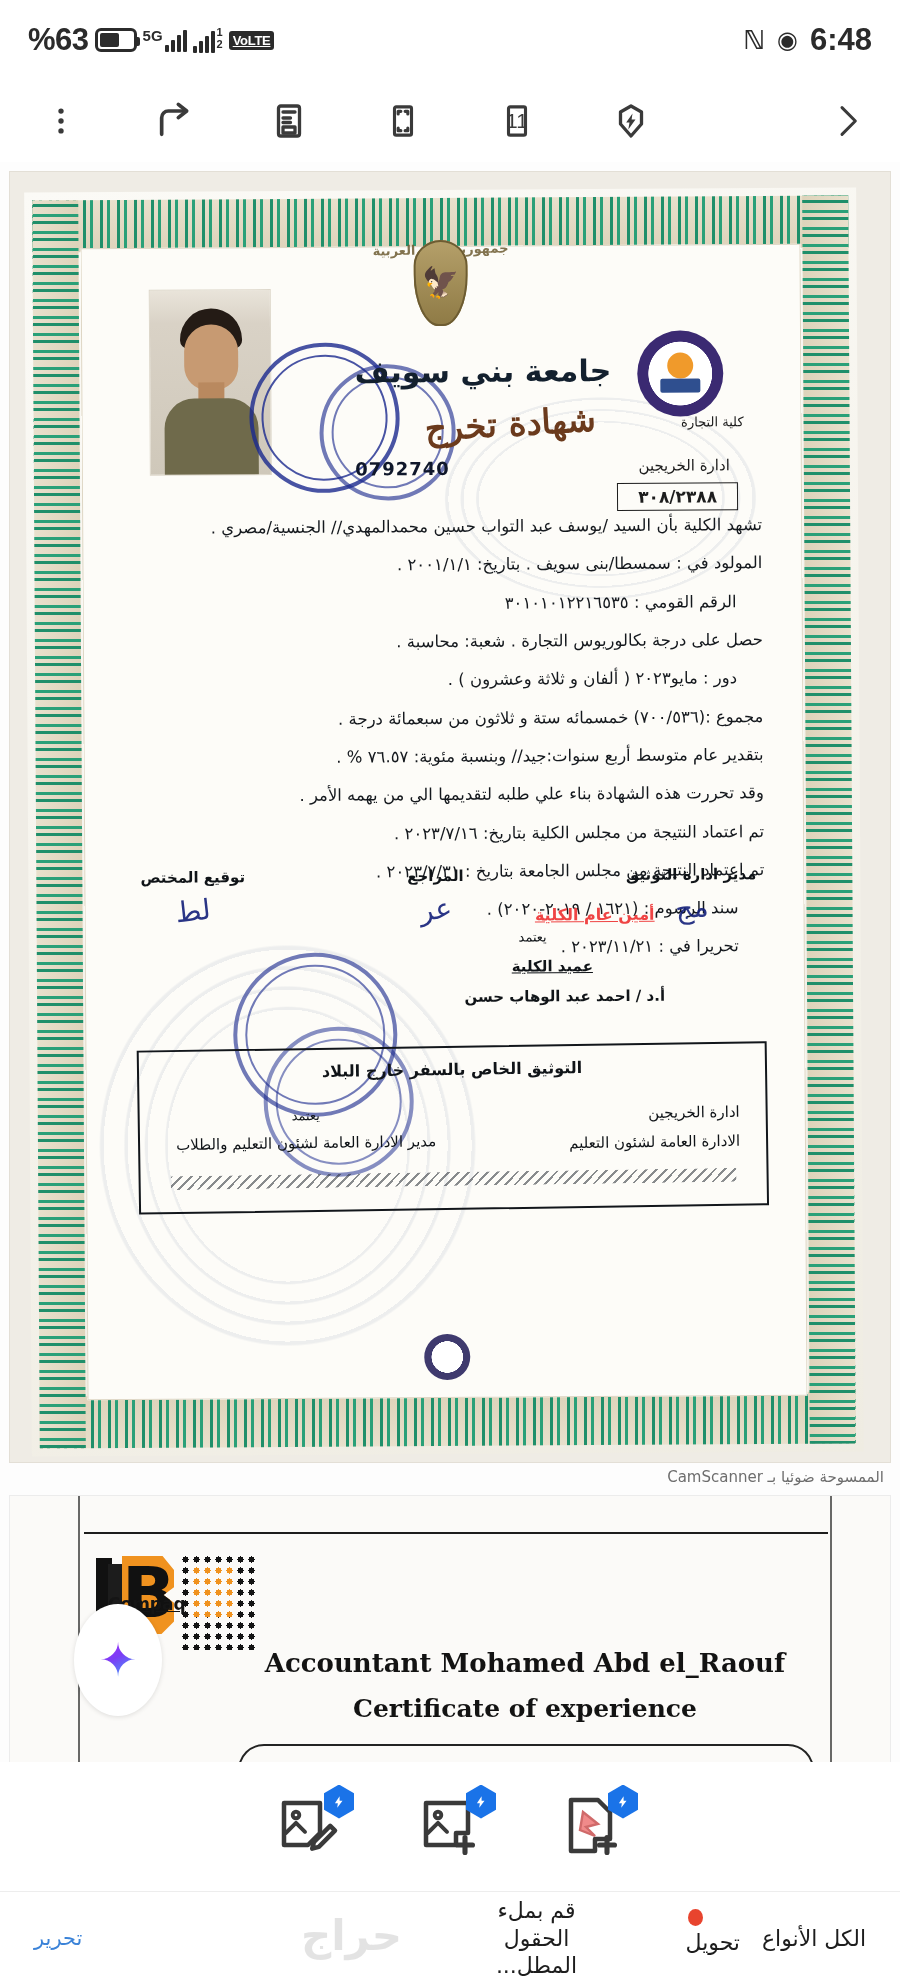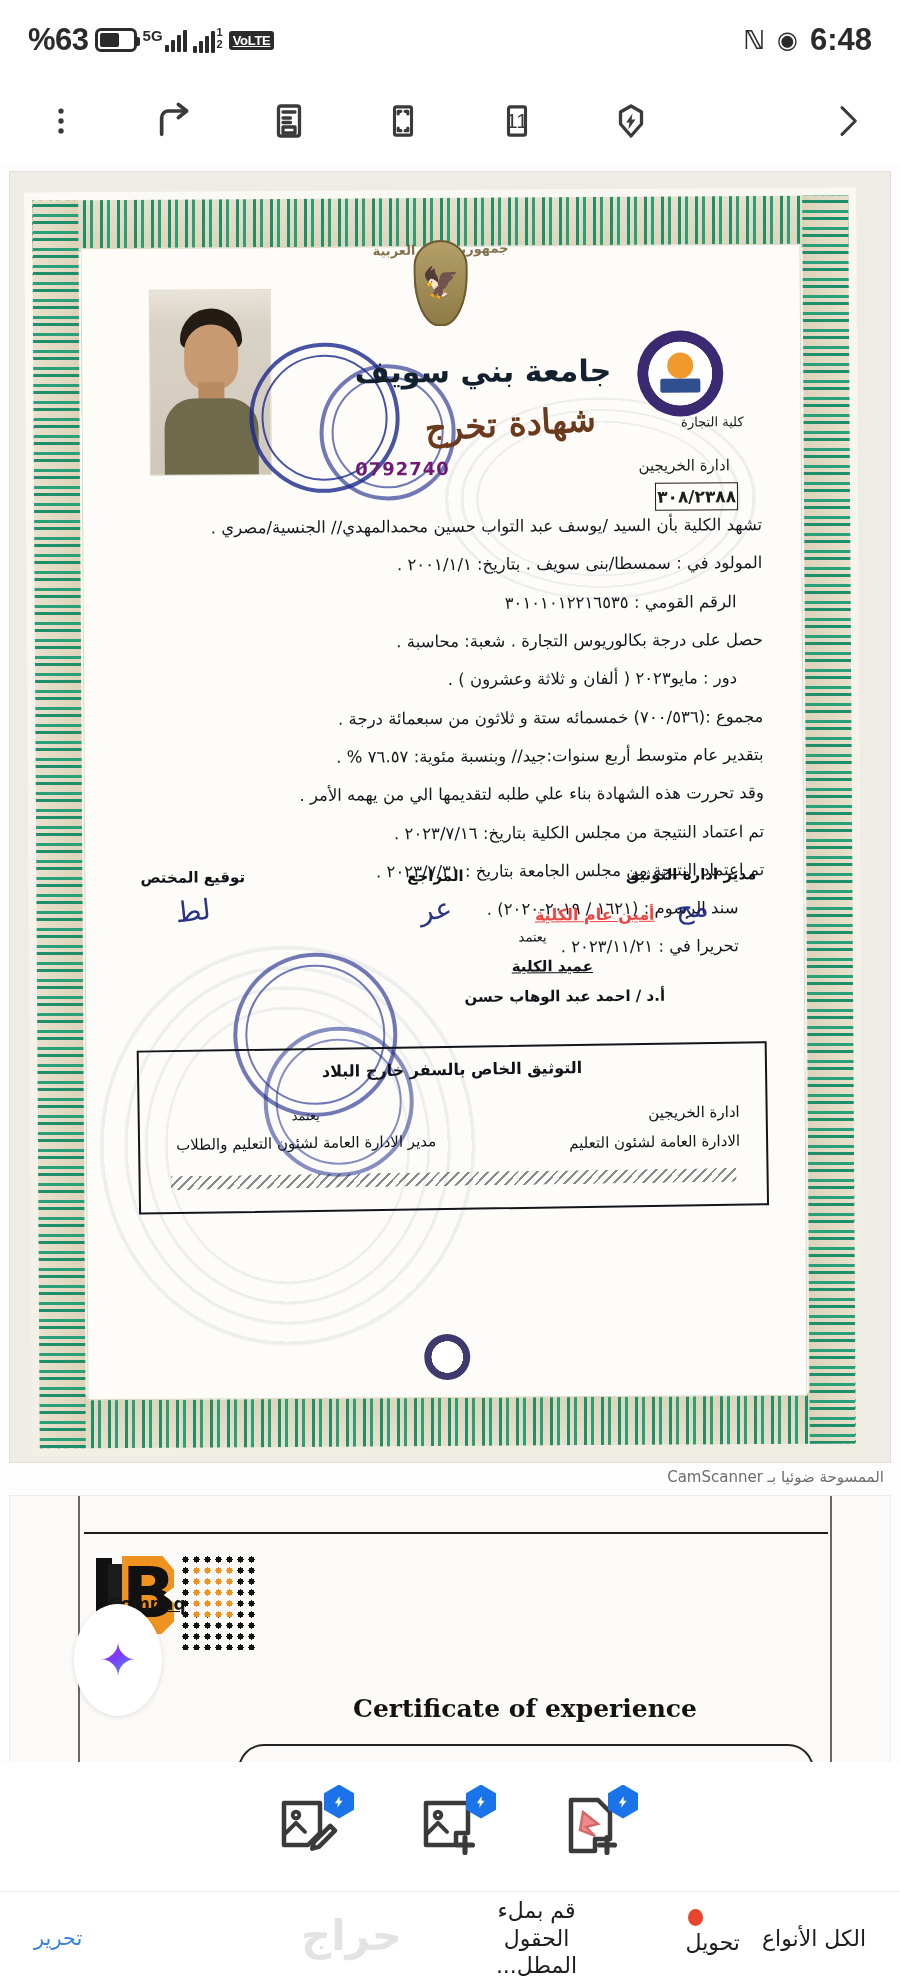--- a/index.html
+++ b/index.html
@@ -187,34 +187,34 @@
     font-size: 30px; font-weight: 700; color: #13202e; direction: rtl;
     font-family: "DejaVu Sans", sans-serif;
   }
   .cert-subtitle {
     position: absolute; top: 158px; right: 206px;
     font-size: 34px; font-weight: 700; color: #6b3a1c; direction: rtl;
     font-family: "DejaVu Serif", serif; transform: rotate(-3deg);
   }
   .serial {
     position: absolute; top: 212px; right: 352px;
-    font-size: 18px; font-weight: 700; color: #701a75; letter-spacing: 1px;
+    font-size: 18px; font-weight: 700; color: #0f172a; letter-spacing: 1px;
     font-family: "DejaVu Sans", sans-serif;
   }
   .grad-dept {
     position: absolute; top: 212px; right: 72px;
     font-size: 15px; color: #1d1d1d; direction: rtl; font-family: "DejaVu Sans", sans-serif;
   }
   .faculty-side {
     position: absolute; top: 170px; right: 58px;
     font-size: 13px; color: #1d1d1d; direction: rtl; font-family: "DejaVu Sans", sans-serif;
   }
   .regbox {
     position: absolute; top: 238px; right: 64px;
-    border: 1.5px solid #1d1d1d; padding: 3px 1px;
+    border: 1.5px solid #1d1d1d; padding: 3px 20px;
     font-size: 17px; font-weight: 700; color: #1d1d1d; direction: rtl;
     font-family: "DejaVu Sans", sans-serif;
   }
 
   .body-lines {
     position: absolute; top: 272px; right: 40px; left: 56px;
     direction: rtl; text-align: right;
     font-family: "DejaVu Sans", sans-serif;
     color: #14181d;
   }
@@ -570,20 +570,21 @@
         <span class="bletter">B</span>
         <span class="bc-dots"></span>
           <span class="bc-dots-o"></span>
       </div>
       <div class="bc-word">Compaq</div>
 
       <div class="ai-bubble">
         <span class="ai-spark">✦</span>
       </div>
 
+      <h2>Accountant Mohamed Abd el_Raouf</h2>
       <h3>Certificate of experience</h3>
 
       <div class="data-company">Data Company</div>
     </div>
   </div>
 
   <div class="ai-bar">
     <div class="ai-btn">
       <svg viewBox="0 0 24 24" width="72" height="72">
         <path class="ico" d="M4 4h12v10l-4 4H4z" style="stroke-width:1.5"></path>

